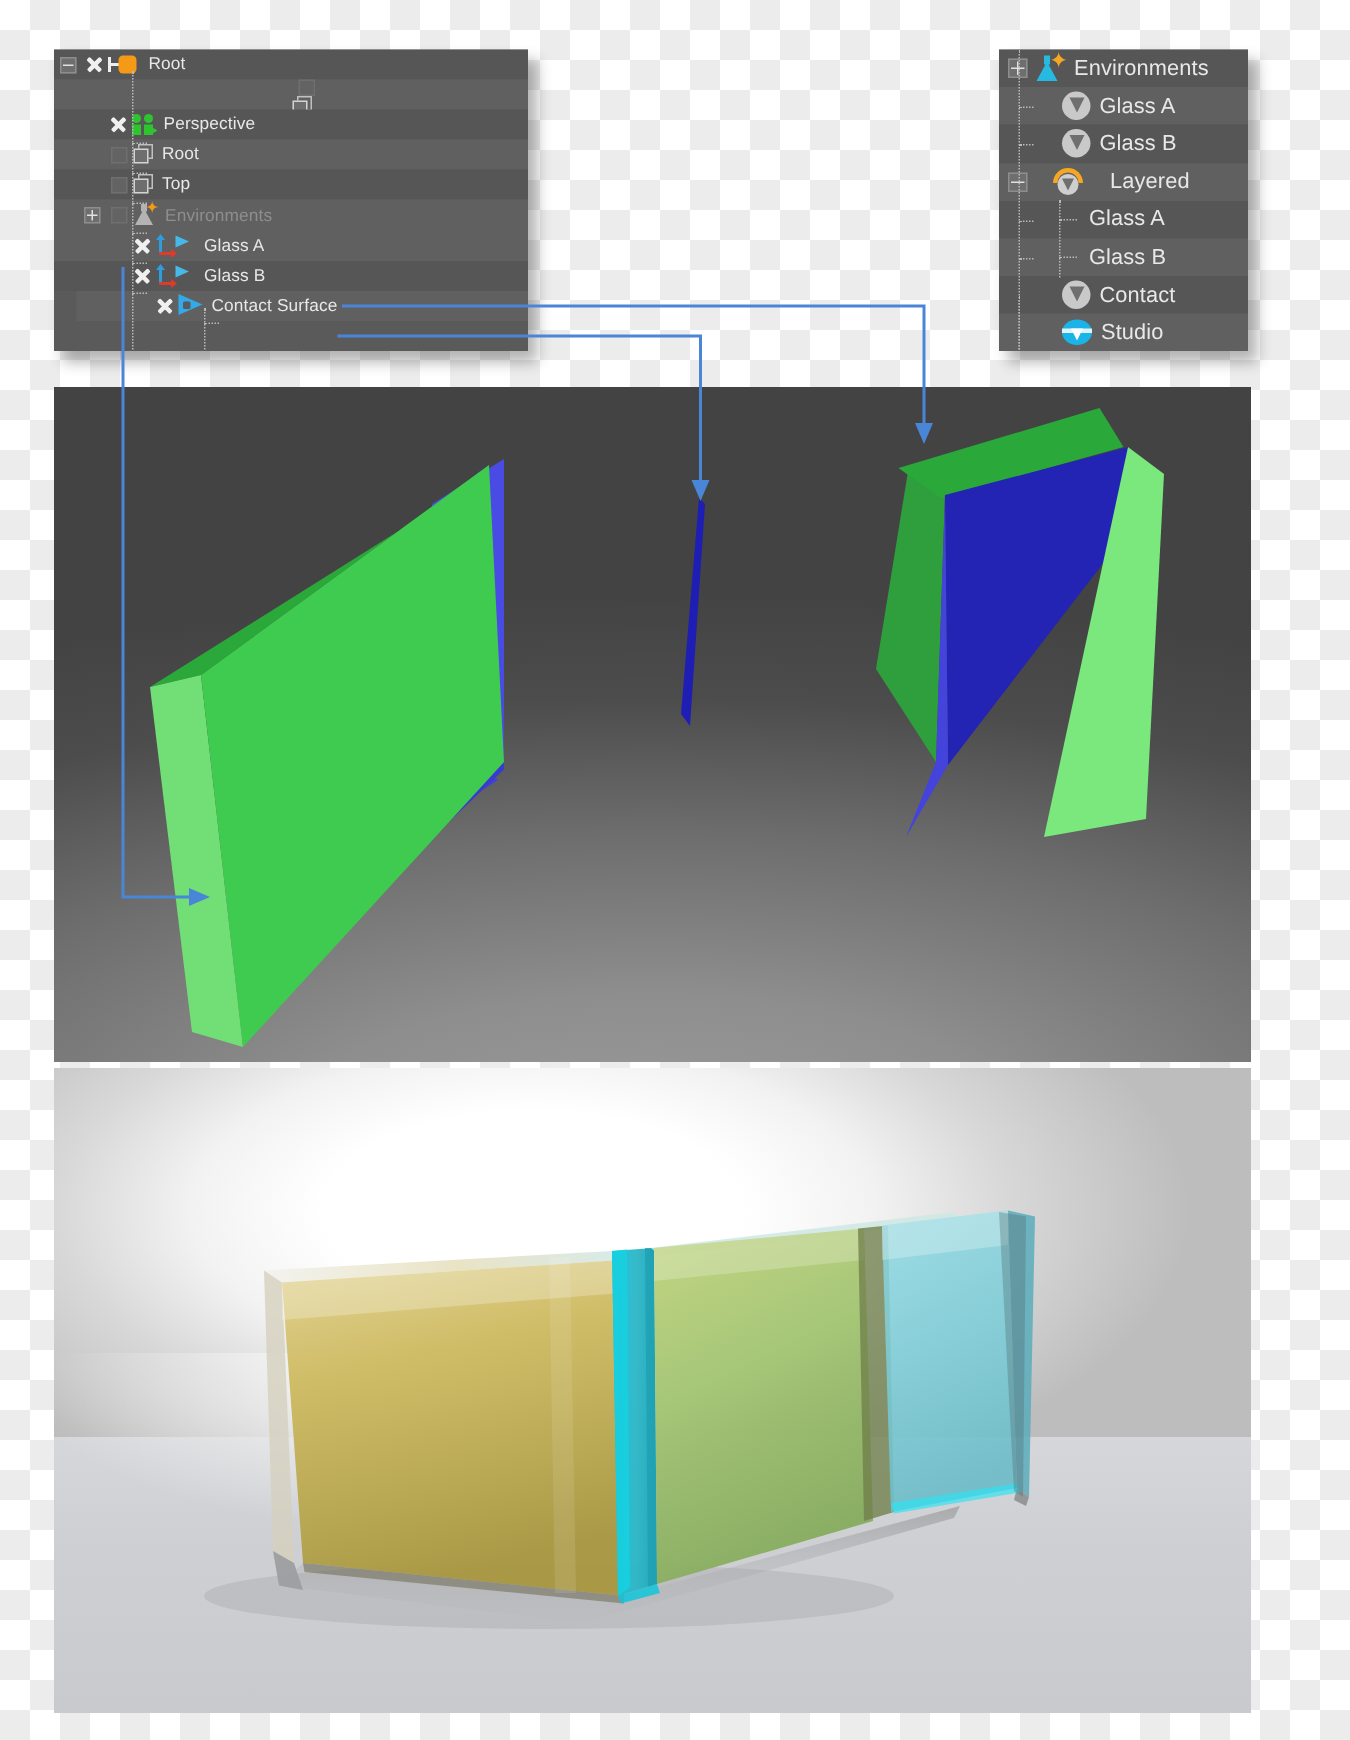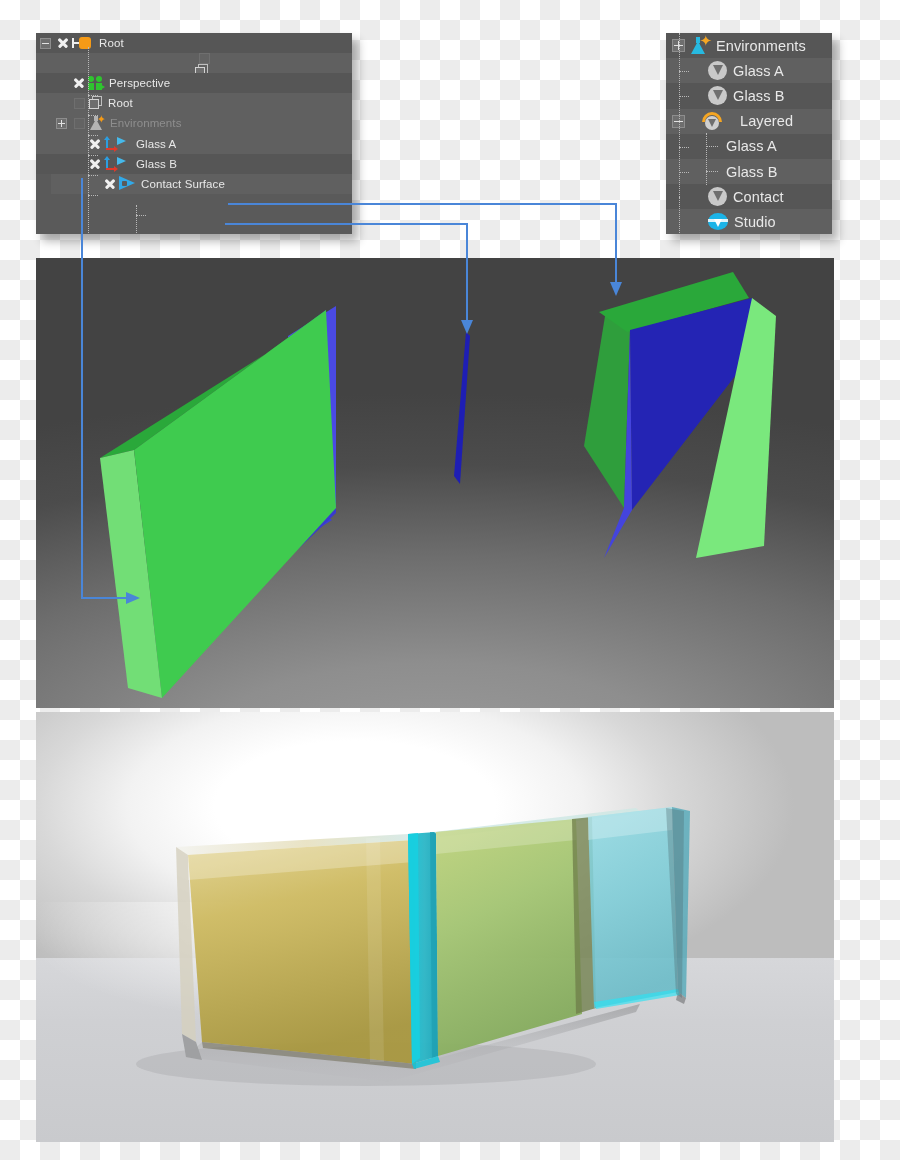--- a/index.html
+++ b/index.html
@@ -254,20 +254,31 @@
     <div class="trow even" style="padding-left: 20px;">
       <span style="width: 14px; display: inline-flex; align-items: center; flex: 0 0 auto;"></span>
       <span style="width: 18px; display: inline-flex; align-items: center; justify-content: center; flex: 0 0 auto;">
         <span class="emptybox"></span>
       </span>
       <span class="icn ico-cube" style="margin-right: 5px;">
         <span class="t"></span>
         <span class="f"></span>
       </span>
       <span class="tlabel">Root</span>
+    </div>
+    <div class="trow odd" style="padding-left: 20px;">
+      <span style="width: 14px; display: inline-flex; align-items: center; flex: 0 0 auto;"></span>
+      <span style="width: 18px; display: inline-flex; align-items: center; justify-content: center; flex: 0 0 auto;">
+        <span class="emptybox"></span>
+      </span>
+      <span class="icn ico-cube" style="margin-right: 5px;">
+        <span class="t"></span>
+        <span class="f"></span>
+      </span>
+      <span class="tlabel">Top</span>
     </div>
     <div class="trow even" style="padding-left: 20px;">
       <span style="width: 14px; display: inline-flex; align-items: center; flex: 0 0 auto;">
         <span class="expander plus"></span>
       </span>
       <span style="width: 18px; display: inline-flex; align-items: center; justify-content: center; flex: 0 0 auto;">
         <span class="emptybox"></span>
       </span>
       <span class="icn ico-env" style="margin-right: 5px;">
         <span class="neck"></span>

